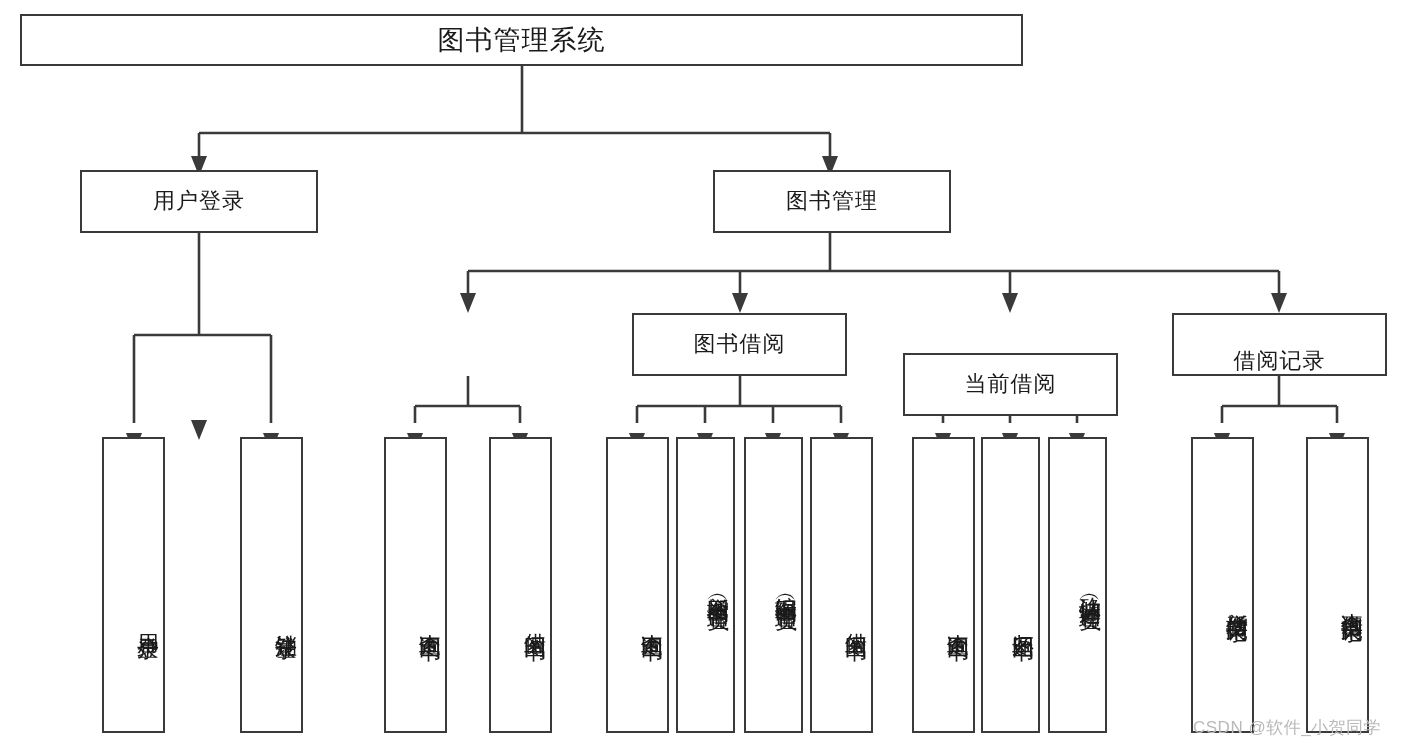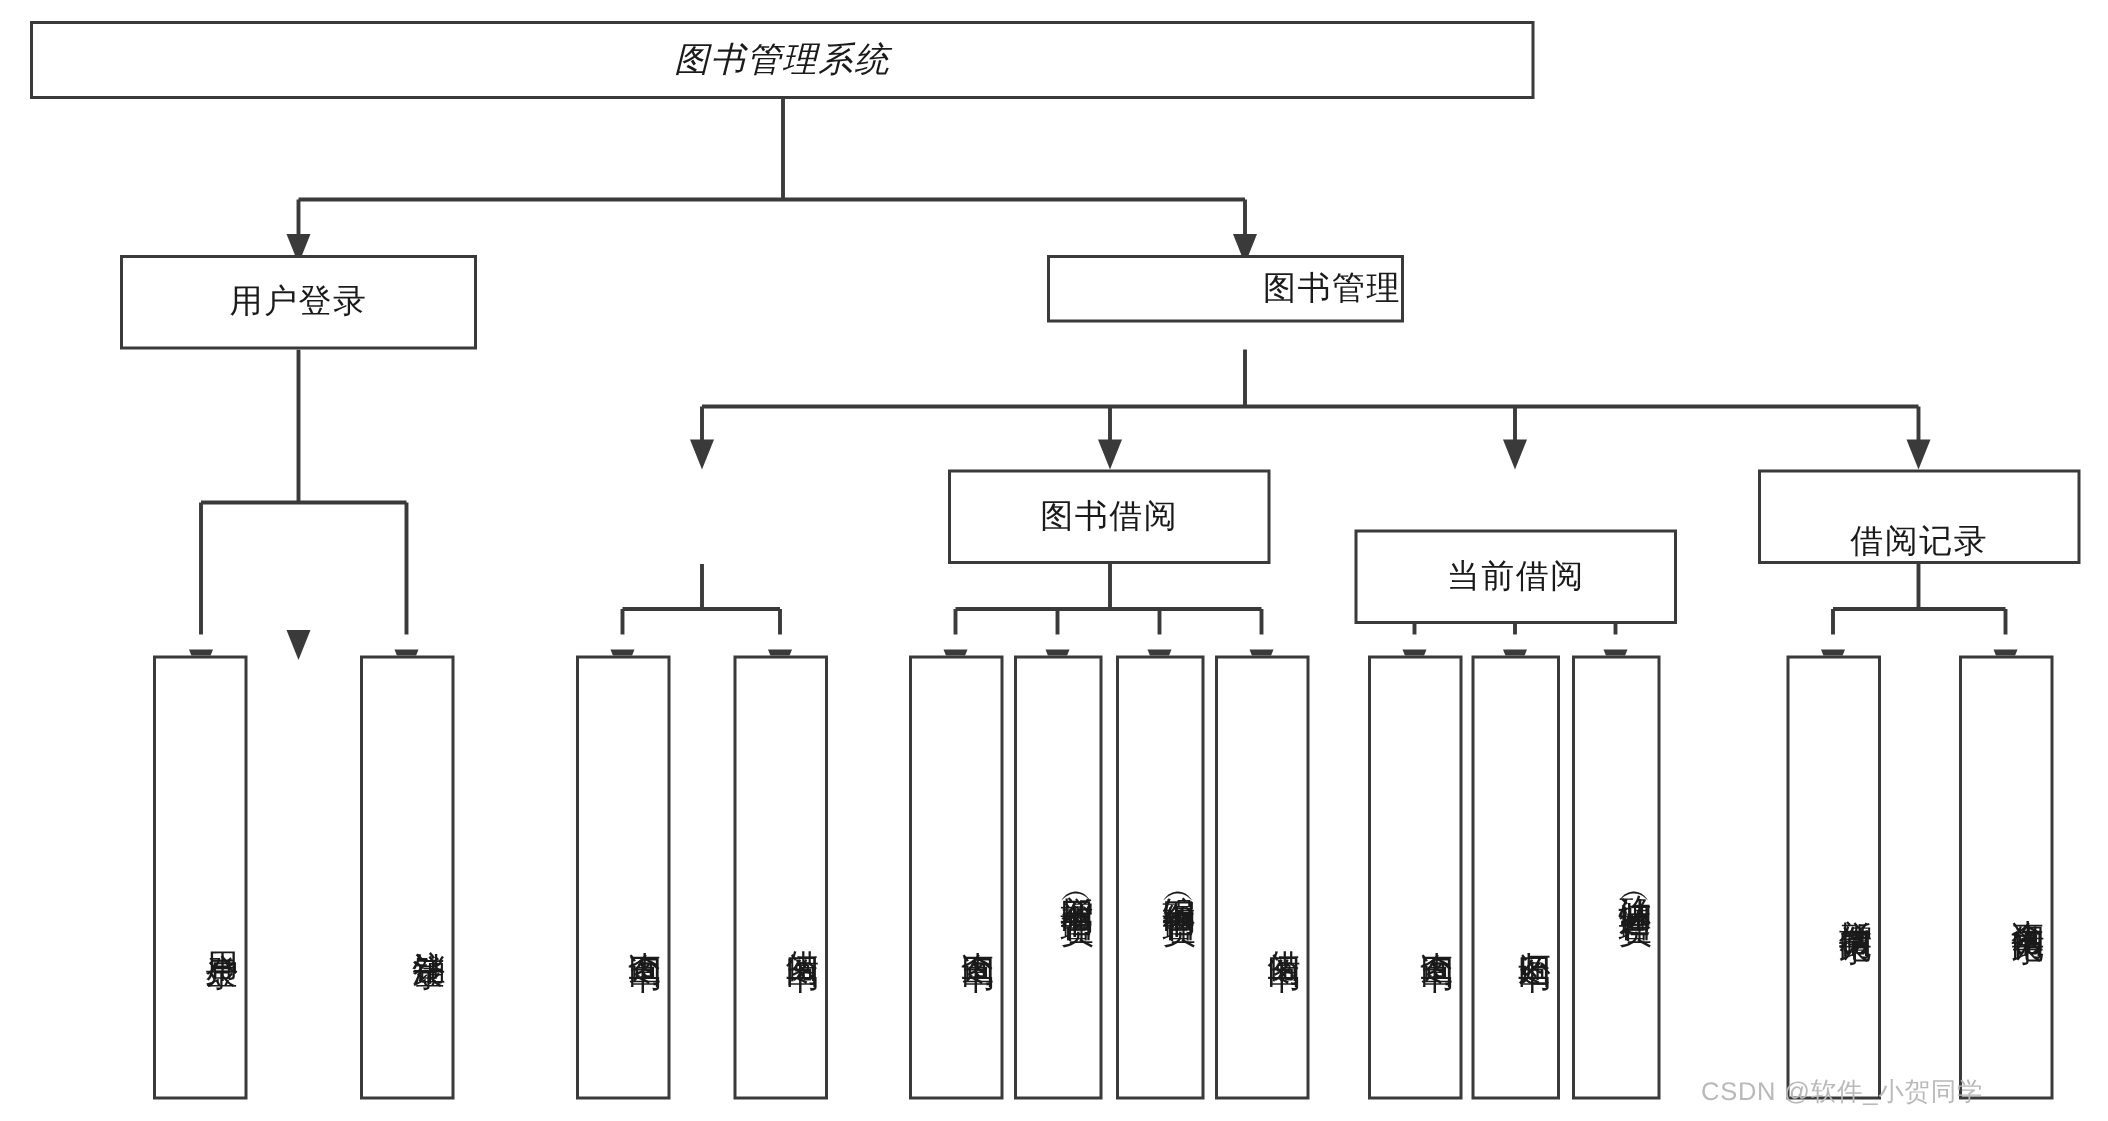--- a/index.html
+++ b/index.html
@@ -34,22 +34,21 @@
     align-items: center;
     justify-content: center;
     color: #1a1a1a;
   }
   .node.horiz {
     font-size: 22px;
     line-height: 1.2;
     letter-spacing: 1px;
   }
   .node.root {
-    font-size: 23px;
-    font-style: italic;
+    font-size: 27px;
   }
   .node.vert {
     writing-mode: vertical-rl;
     text-orientation: upright;
     font-size: 22px;
     line-height: 1.35;
     letter-spacing: 2px;
     align-items: flex-start;
     justify-content: center;
     padding-top: 14px;
@@ -149,21 +148,21 @@
   </svg>
 
   <div class="node horiz root" style="left:20px; top:14px; width:1003px; height:52px;">
     <span>图书管理系统</span>
   </div>
 
   <div class="node horiz" style="left:80px; top:170px; width:238px; height:63px;">
     <span>用户登录</span>
   </div>
 
-  <div class="node horiz" style="left:698px; top:170px; width:238px; height:45px;justify-content:flex-end;">
+  <div class="node horiz" style="left:713px; top:170px; width:238px; height:63px;">
     <span>图书管理</span>
   </div>
 
 
   <div class="node horiz" style="left:632px; top:313px; width:215px; height:63px;">
     <span>图书借阅</span>
   </div>
 
   <div class="node horiz" style="left:903px; top:313px; width:215px; height:63px;margin-top:40px;">
     <span>当前借阅</span>
@@ -218,15 +217,15 @@
   </div>
 
   <div class="node vert" style="left:1191px; top:437px; width:63px; height:296px; padding-top:32px;">
     <span class="vert-label">新增借阅记录</span>
   </div>
 
   <div class="node vert" style="left:1306px; top:437px; width:63px; height:296px; padding-top:32px;">
     <span class="vert-label">查询借阅记录</span>
   </div>
 
-  <div class="watermark" style="left:1134px; top:716px;">CSDN @软件_小贺同学</div>
+  <div class="watermark" style="left:1193px; top:716px;">CSDN @软件_小贺同学</div>
 
 </div>
 
 </body></html>

